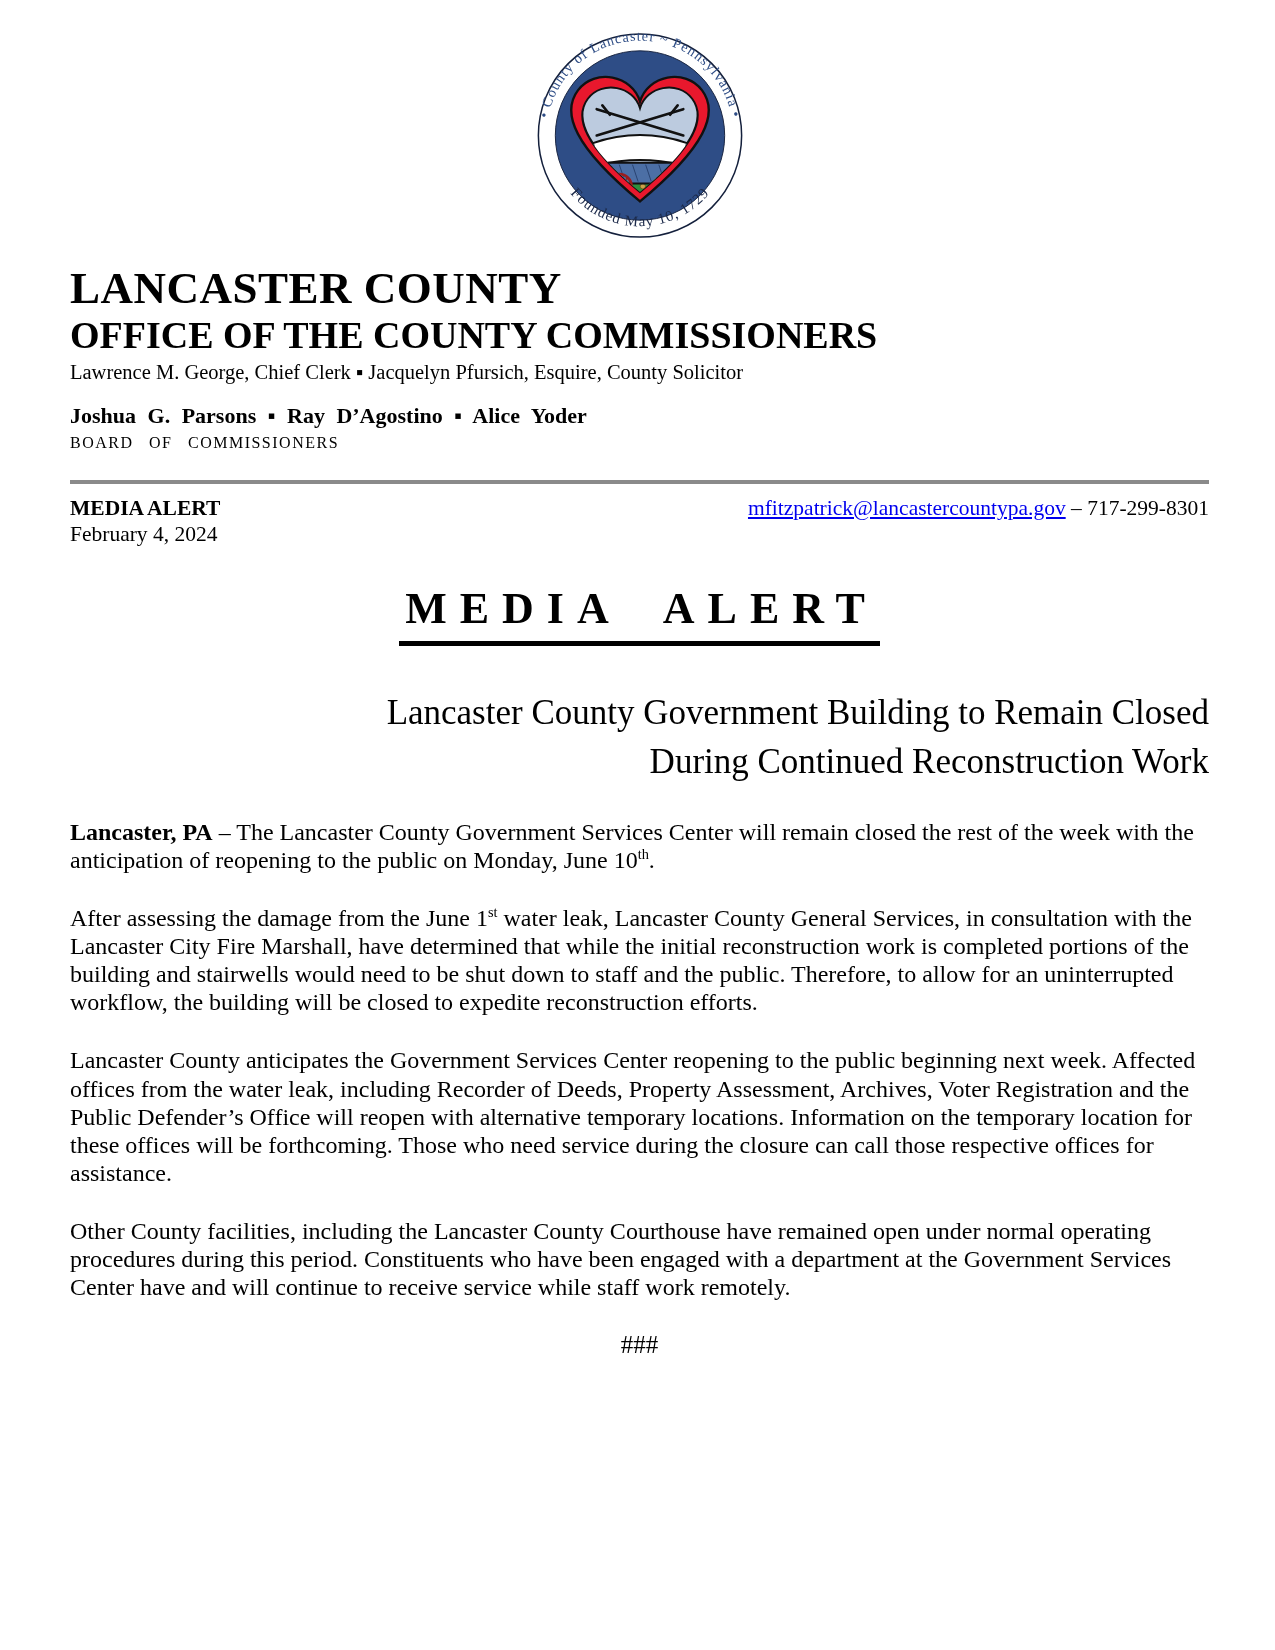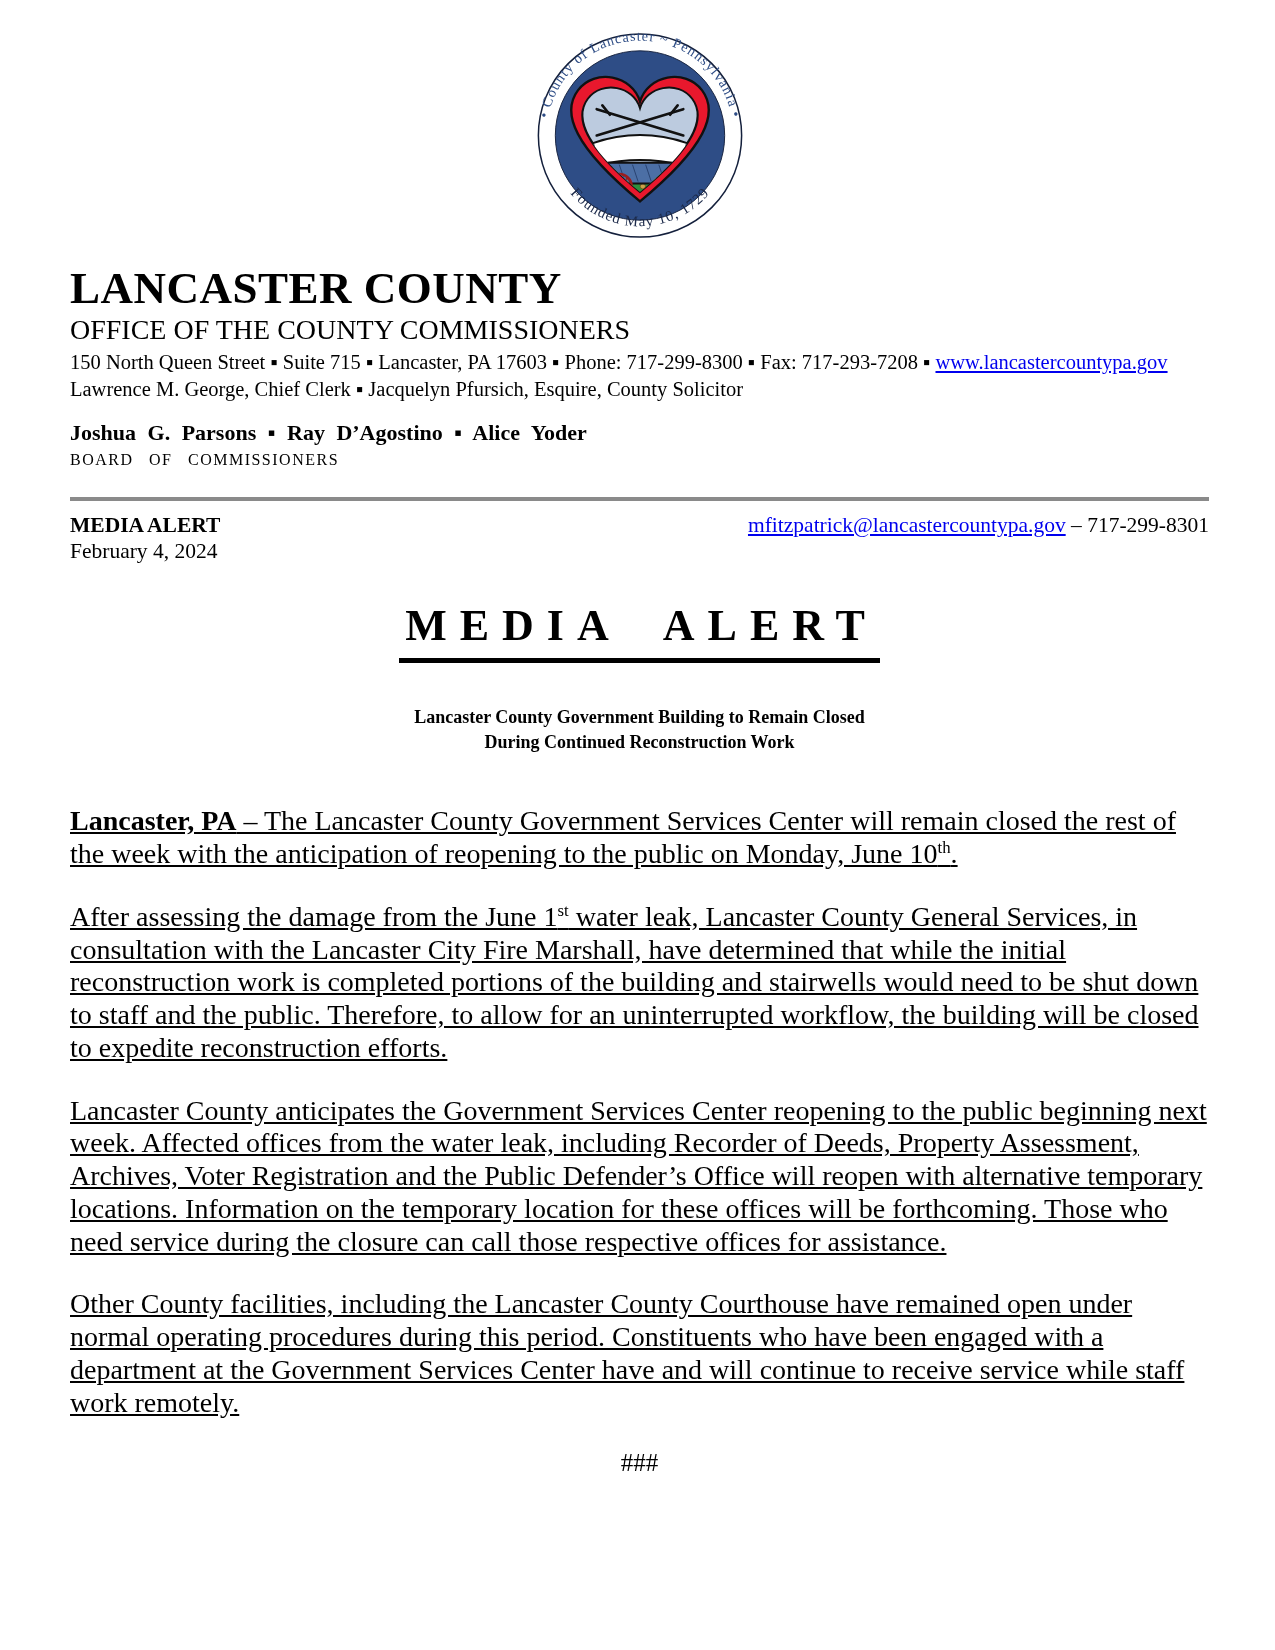--- a/index.html
+++ b/index.html
@@ -13,21 +13,21 @@
     font-family:"Liberation Serif","DejaVu Serif",serif;
     color:#000;
     overflow:hidden;
   }
   .center { }
   .seal-wrap { text-align:center; margin:4px 0 22px; }
   .seal-wrap svg { display:inline-block; }
   .seal-text { font-family:"Liberation Serif","DejaVu Serif",serif; }
 
   .org-name   { font-size:45px; font-weight:bold; line-height:1.05; letter-spacing:0.5px; }
-  .office     { font-size:28px; font-weight:normal; line-height:1.15; margin-top:2px; }
+  .office     { font-size:38px; font-weight:bold; line-height:1.15; margin-top:2px; }
   .addr       { font-size:20.5px; line-height:1.2; margin-top:4px; }
   .staff      { font-size:20.5px; line-height:1.2; margin-top:2px; }
   .commish    { font-size:22px; font-weight:bold; margin-top:18px; word-spacing:6px; }
   .board      { font-size:16px; letter-spacing:1.5px; word-spacing:10px; margin-top:5px; }
 
   .link { color:#0000EE; text-decoration:underline; cursor:pointer; }
 
   .rule { height:4px; background:#8a8a8a; margin:28px 0 11px; }
 
   .meta-row { display:flex; justify-content:space-between; font-size:21.5px; line-height:1.22; }
@@ -37,23 +37,23 @@
 
   .headline-wrap { text-align:center; margin-top:36px; }
   .headline {
     display:inline-block;
     font-size:44px; font-weight:bold;
     letter-spacing:13px; word-spacing:22px;
     border-bottom:5px solid #000;
     padding:0 2px 7px 6px;
   }
 
-  .subtitle { margin-top:42px; font-size:18px; font-weight:bold; line-height:1.4; text-align:center; }
+  .subtitle { margin-top:42px; font-size:35px; font-weight:normal; line-height:1.4; text-align:right; }
 
-  .body-copy { margin-top:50px; font-size:28px; line-height:1.17;text-decoration:underline; }
+  .body-copy { margin-top:32px; font-size:24px; line-height:1.17; }
   .body-copy p { margin:0 0 30px 0; }
   .body-copy sup { font-size:60%; line-height:0; }
 
   .end-mark { text-align:center; font-size:25px; margin-top:12px; }
 </style>
 </head>
 <body>
 
 <div class="page">
 
@@ -127,23 +127,20 @@
                 <line x1="144" y1="157" x2="128" y2="173"></line>
             </g>
           </g>
         </g>
       </g>
     </svg>
   </div>
 
   <div class="org-name center">LANCASTER COUNTY</div>
   <div class="office center">OFFICE OF THE COUNTY COMMISSIONERS</div>
-  <div class="addr center">
-    <span>150 North Queen Street ▪ Suite 715 ▪ Lancaster, PA 17603 ▪ Phone: 717-299-8300 ▪ Fax: 717-293-7208 ▪ </span><a class="link">www.lancastercountypa.gov</a>
-  </div>
   <div class="staff center">Lawrence M. George, Chief Clerk ▪ Jacquelyn Pfursich, Esquire, County Solicitor</div>
 
   <div class="commish center">Joshua G. Parsons ▪ Ray D’Agostino ▪ Alice Yoder</div>
   <div class="board center">BOARD OF COMMISSIONERS</div>
 
   <div class="rule"></div>
 
   <div class="meta-row">
     <div class="meta-left">
       <div class="bold">MEDIA ALERT</div>

